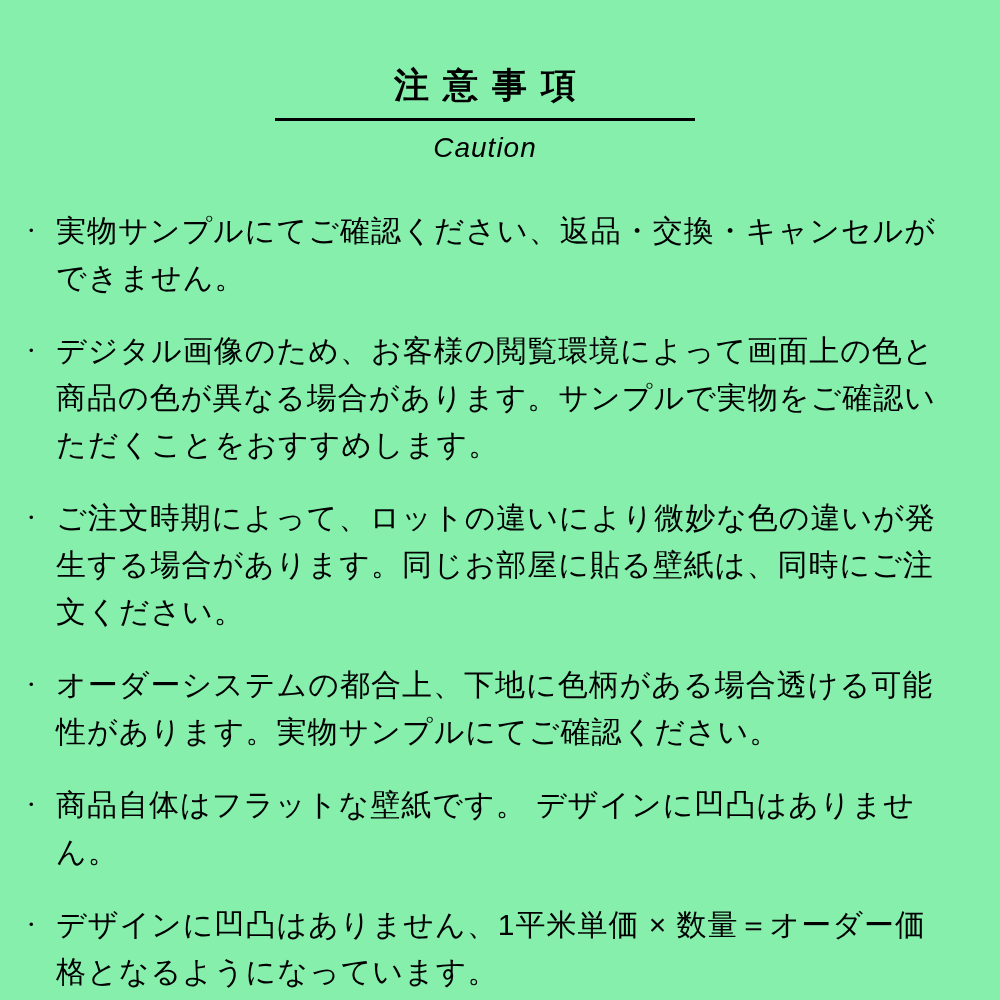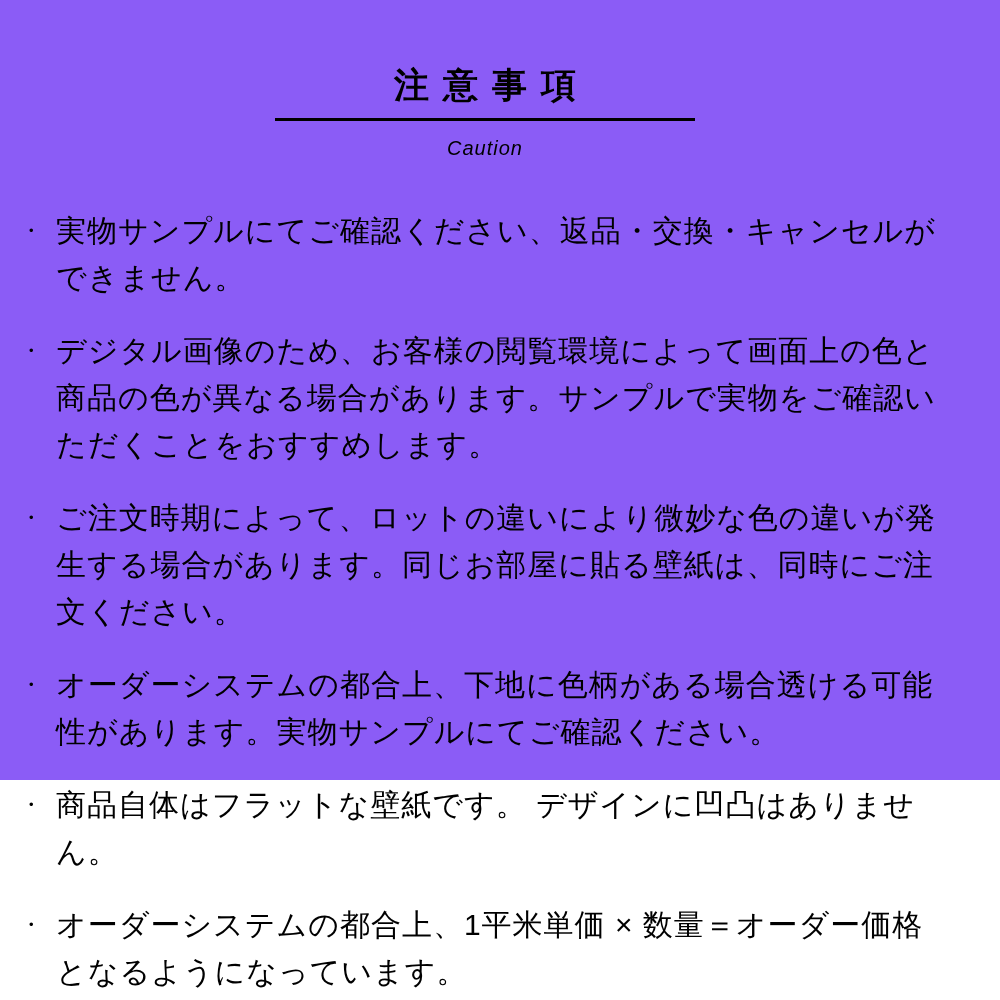--- a/index.html
+++ b/index.html
@@ -10,44 +10,44 @@
   body {
     width: 1000px;
     height: 1000px;
     color: #000000;
     font-family: "Liberation Sans", "DejaVu Sans", sans-serif;
     overflow: hidden;
   }
   .page {
     box-sizing: border-box;
     width: 1000px;
-    height: 780px;
+    height: 1000px;
     padding: 64px 50px 0 20px;
-    background: #8b5cf6;
+    background: #86efac;
   }
   .header {
     text-align: center;
   }
   .title {
     margin: 0;
     font-size: 35px;
     line-height: 42px;
     font-weight: bold;
     letter-spacing: 14px;
     padding-left: 14px; 
   }
   .divider {
     width: 420px;
     height: 3px;
     background: #000000;
     margin: 12px auto 10px auto;
   }
   .subtitle {
     font-style: italic;
-    font-size: 20px;
+    font-size: 28px;
     line-height: 34px;
     letter-spacing: 1px;
     font-weight: 500;
   }
   .caution-list {
     list-style: none;
     margin: 42px 0 0 0;
     padding: 0;
   }
   .caution-item {
@@ -94,17 +94,17 @@
     <li class="caution-item">
       <span class="bullet">・</span>
       <span class="item-text">オーダーシステムの都合上、下地に色柄がある場合透ける可能性があります。実物サンプルにてご確認ください。</span>
     </li>
     <li class="caution-item">
       <span class="bullet">・</span>
       <span class="item-text">商品自体はフラットな壁紙です。 デザインに凹凸はありません。</span>
     </li>
     <li class="caution-item">
       <span class="bullet">・</span>
-      <span class="item-text">オーダーシステムの都合上、1平米単価 × 数量＝オーダー価格となるようになっています。</span>
+      <span class="item-text">デザインに凹凸はありません、1平米単価 × 数量＝オーダー価格となるようになっています。</span>
     </li>
   </ul>
 
 </div>
 
 </body></html>

